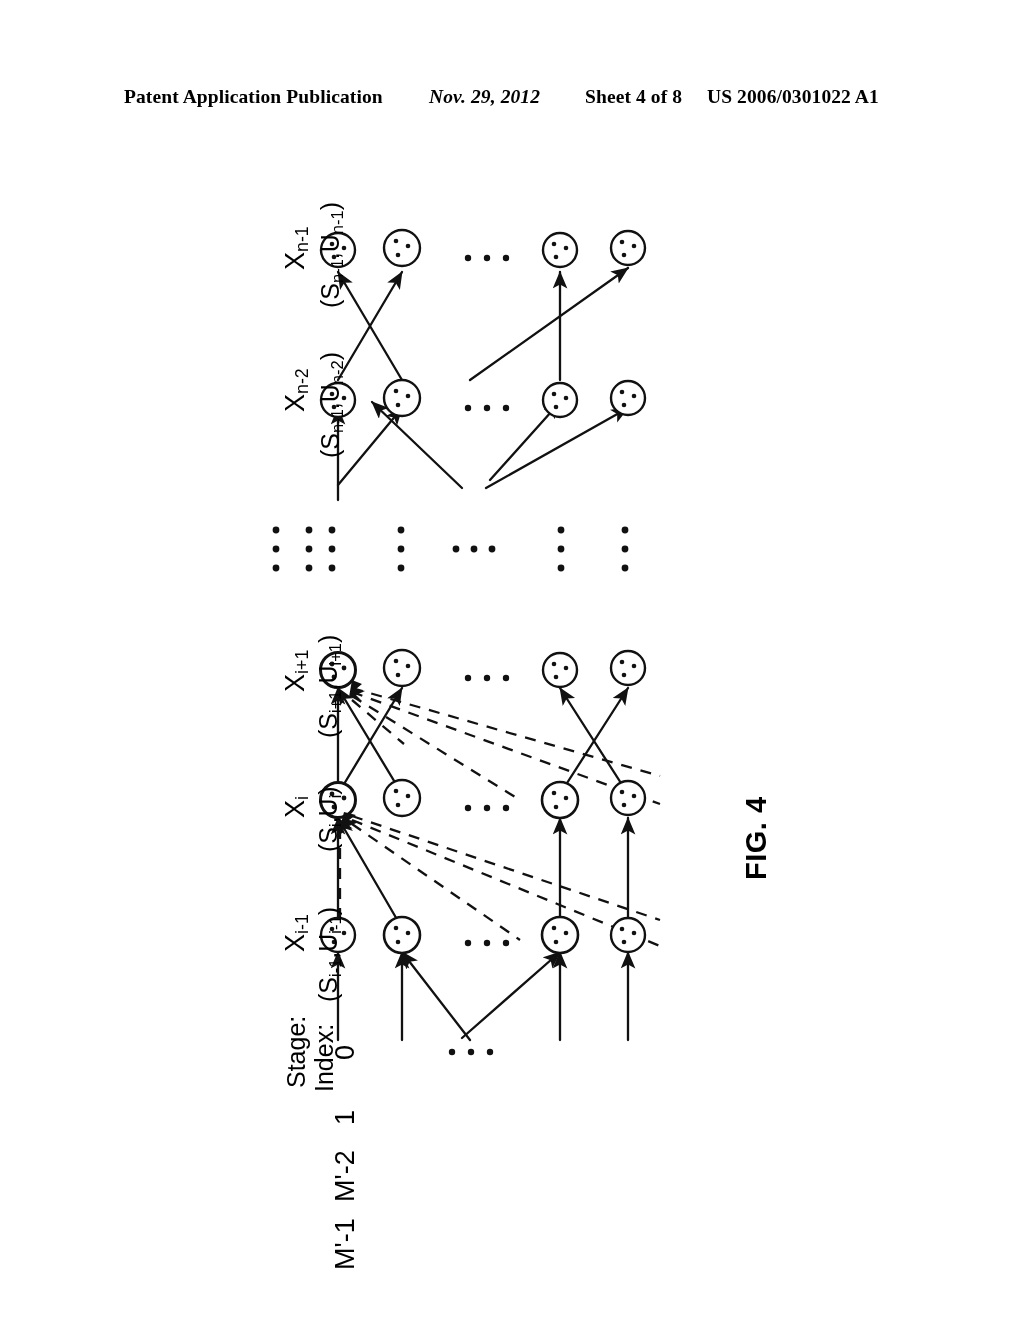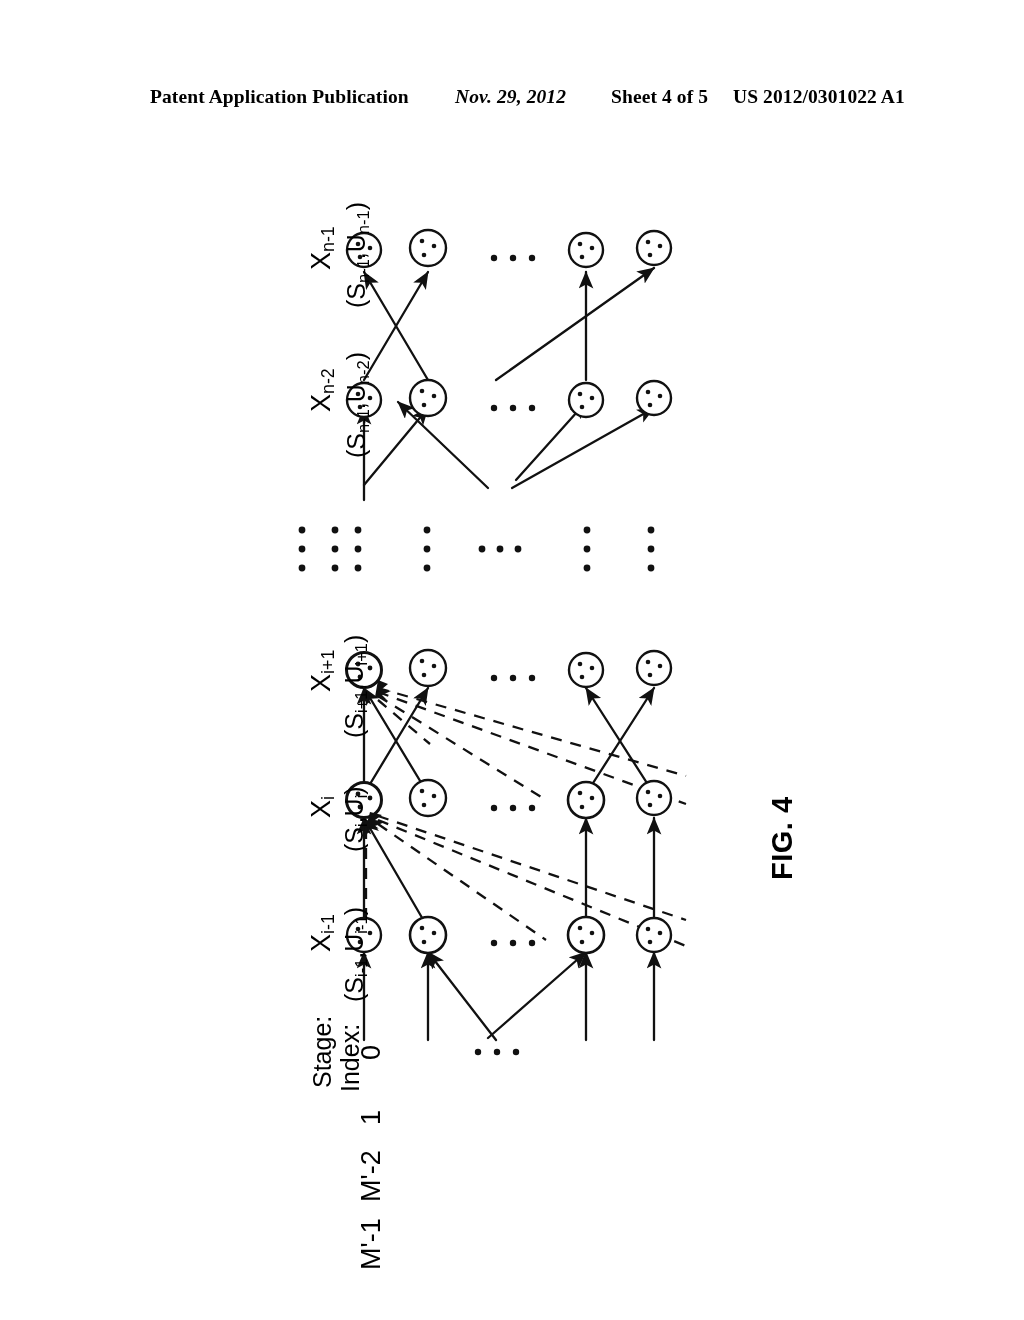--- a/index.html
+++ b/index.html
@@ -7,21 +7,20 @@
     padding: 0;
     background: #ffffff;
   }
   .page {
     position: relative;
     width: 884px;
     height: 1320px;
     background: #ffffff;
     overflow: hidden;
     font-family: "Liberation Serif", serif;
-    margin-left: 26px;
   }
 
   
   .pub-header {
     position: absolute;
     top: 86px;
     left: 0;
     width: 1024px;
     height: 28px;
     display: flex;
@@ -88,22 +87,22 @@
   }
 </style>
 </head>
 <body>
 
 <div class="page">
 
   <div class="pub-header">
     <span class="hdr-title">Patent Application Publication</span>
     <span class="hdr-date">Nov. 29, 2012</span>
-    <span class="hdr-sheet">Sheet 4 of 5</span>
-    <span class="hdr-num">US 2012/0301022 A1</span>
+    <span class="hdr-sheet">Sheet 4 of 8</span>
+    <span class="hdr-num">US 2006/0301022 A1</span>
   </div>
 
   <div class="figure-area">
 
     <svg width="1024" height="1140" viewBox="0 0 1024 1140">
       <defs>
         <marker id="arw" markerWidth="9" markerHeight="9" refX="7.2" refY="3.2" orient="auto" markerUnits="strokeWidth">
           <path d="M0,0 L7.6,3.2 L0,6.4 L1.8,3.2 Z" fill="#111111"></path>
         </marker>
       </defs>

